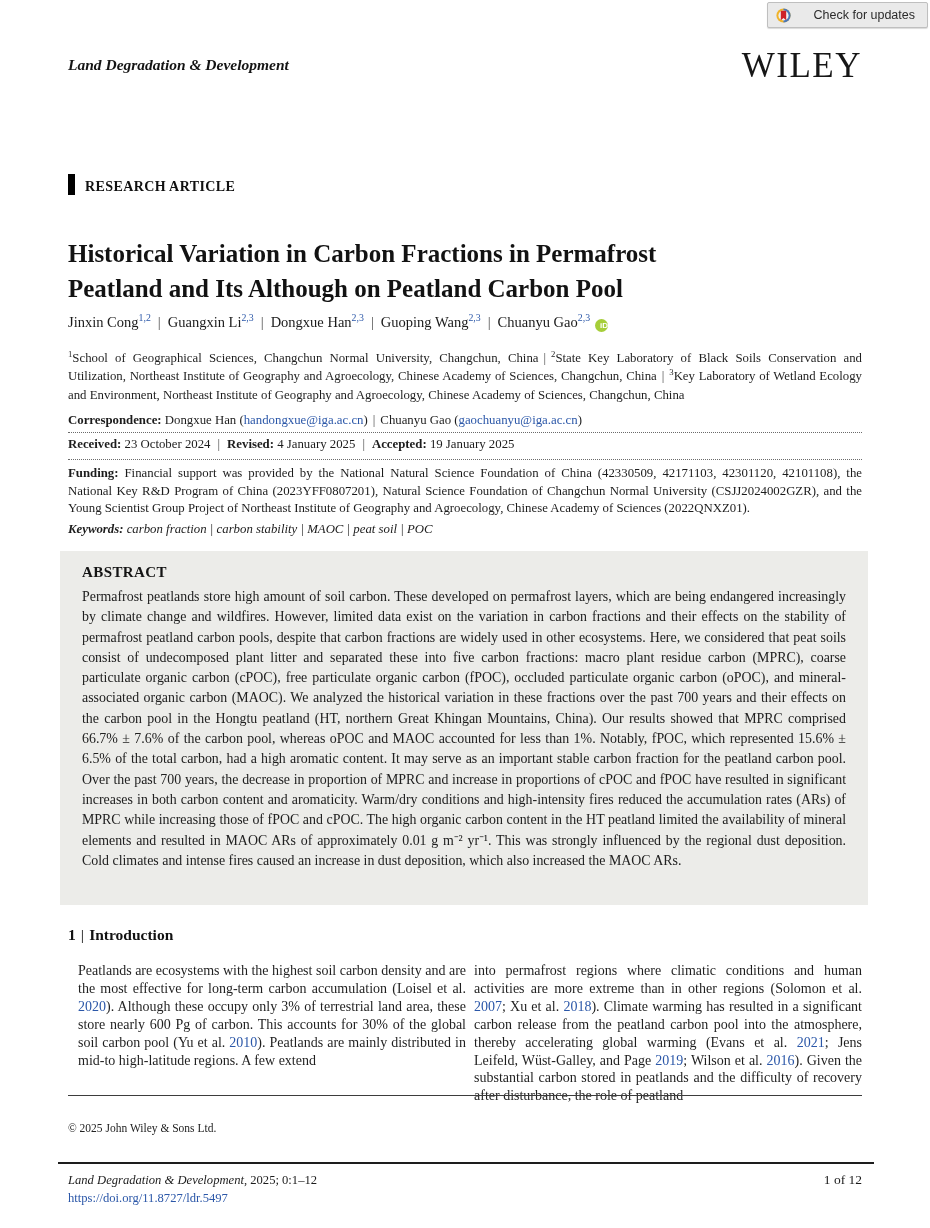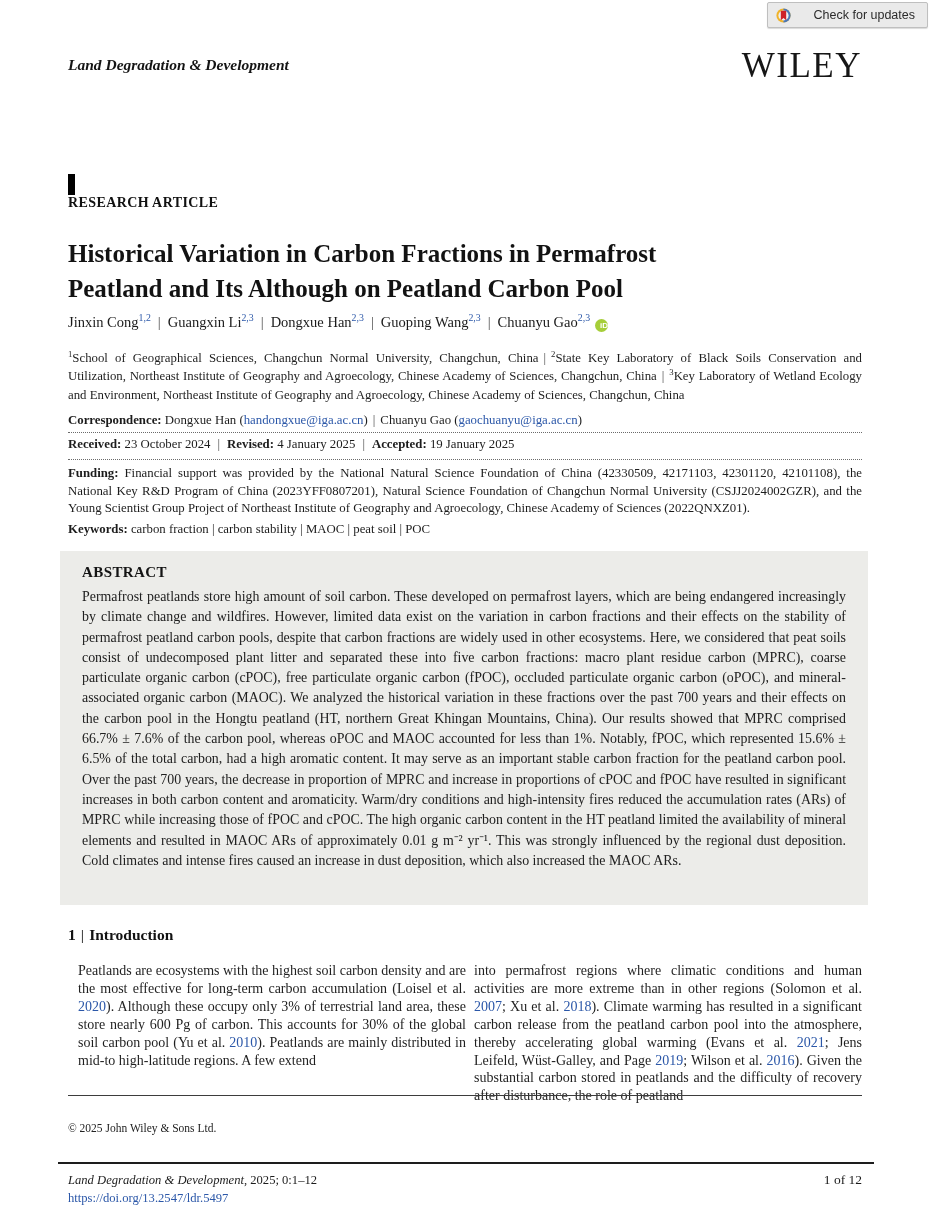--- a/index.html
+++ b/index.html
@@ -19,38 +19,38 @@
   }
   .badge svg { display:block; }
   
   .masthead {
     position:absolute; top:42px; left:68px; width:794px; height:46px;
     display:flex; justify-content:space-between; align-items:center;
   }
   .journal-name { font-size:15.5px; font-weight:bold; font-style:italic; color:#141414; }
   .wiley-logo { font-size:35px; letter-spacing:1.5px; color:#161616; font-weight:400; line-height:1; }
   
-  .kicker { position:absolute; top:174px; left:68px; display:flex; align-items:flex-start;flex-direction:column; }
+  .kicker { position:absolute; top:174px; left:68px; display:flex; align-items:flex-end; }
   .kicker-bar { width:7px; height:21px; background:#000; margin-right:10px; }
   .kicker-label { font-size:14px; font-weight:bold; letter-spacing:.4px; color:#111; }
   
   .title { position:absolute; top:237px; left:68px; width:794px; font-size:25px; font-weight:bold; line-height:1.38; color:#121212; }
   .title div { white-space:nowrap; }
   .authors { position:absolute; top:314px; left:68px; width:794px; font-size:14.5px; color:#1a1a1a; }
   .orcid { display:inline-block; width:13px; height:13px; border-radius:50%; background:#A6CE39;
            color:#fff; font-family:"Liberation Sans", sans-serif; font-size:8px; font-weight:bold;
            text-align:right; line-height:13px; vertical-align:-1px; margin-left:5px; cursor:pointer; }
   
   .affiliations { position:absolute; top:349px; left:68px; width:794px; font-size:12.8px; line-height:18.4px; text-align:justify; color:#1e1e1e; }
   .correspondence { position:absolute; top:413px; left:68px; width:794px; font-size:12.8px; }
   .rule { position:absolute; left:68px; width:794px; border-top:1px dotted #6a6a6a; }
   .rule-a { top:432px; } .rule-b { top:459px; }
   .dates { position:absolute; top:437px; left:68px; width:794px; font-size:12.8px; }
   .funding { position:absolute; top:465px; left:68px; width:794px; font-size:12.8px; line-height:17.6px; text-align:justify; }
-  .keywords { position:absolute; top:522px; left:68px; width:794px; font-size:12.8px; }
+  .keywords { position:absolute; top:522px; left:68px; width:794px; font-size:12.8px;font-style:italic; }
   
   .abstract-box { position:absolute; top:551px; left:60px; width:808px; height:354px;
                   background:#ECECE9; padding:13px 22px 16px 22px; }
   .abstract-head { font-size:15px; font-weight:bold; letter-spacing:.4px; color:#141414; margin-bottom:6px; }
   .abstract-body { font-size:13.9px; line-height:20.3px; text-align:justify; color:#202020; }
   
   .intro-head { position:absolute; top:926px; left:68px; font-size:15.5px; font-weight:bold; color:#121212; }
   .col { position:absolute; top:962px; width:388px; font-size:14px; line-height:17.9px; text-align:justify; color:#1f1f1f; }
   .col-left { left:78px; } .col-right { left:474px; }
   
@@ -123,18 +123,18 @@
   <div class="intro-head"><span>1</span><span class="seg-sep">|</span><span>Introduction</span></div>
   <div class="col col-left"><span>Peatlands are ecosystems with the highest soil carbon density and are the most effective for long-term carbon accumulation (Loisel et al. </span><span class="seg-link">2020</span><span>). Although these occupy only 3% of terrestrial land area, these store nearly 600 Pg of carbon. This accounts for 30% of the global soil carbon pool (Yu et al. </span><span class="seg-link">2010</span><span>). Peatlands are mainly distributed in mid-to high-latitude regions. A few extend</span></div>
   <div class="col col-right"><span>into permafrost regions where climatic conditions and human activities are more extreme than in other regions (Solomon et al. </span><span class="seg-link">2007</span><span>; Xu et al. </span><span class="seg-link">2018</span><span>). Climate warming has resulted in a significant carbon release from the peatland carbon pool into the atmosphere, thereby accelerating global warming (Evans et al. </span><span class="seg-link">2021</span><span>; Jens Leifeld, Wüst-Galley, and Page </span><span class="seg-link">2019</span><span>; Wilson et al. </span><span class="seg-link">2016</span><span>). Given the substantial carbon stored in peatlands and the difficulty of recovery after disturbance, the role of peatland</span></div>
 
   <div class="rule-c"></div>
   <div class="copyright">© 2025 John Wiley &amp; Sons Ltd.</div>
   <div class="rule-d"></div>
   <div class="footer-meta">
     <div class="footer-left">
       <div><span class="seg-i">Land Degradation &amp; Development</span><span>, 2025; 0:1–12</span></div>
-      <div class="seg-link">https://doi.org/13.2547/ldr.5497</div>
+      <div class="seg-link">https://doi.org/11.8727/ldr.5497</div>
     </div>
     <div class="footer-page">1 of 12</div>
   </div>
 
 </div>
 
 </body></html>

